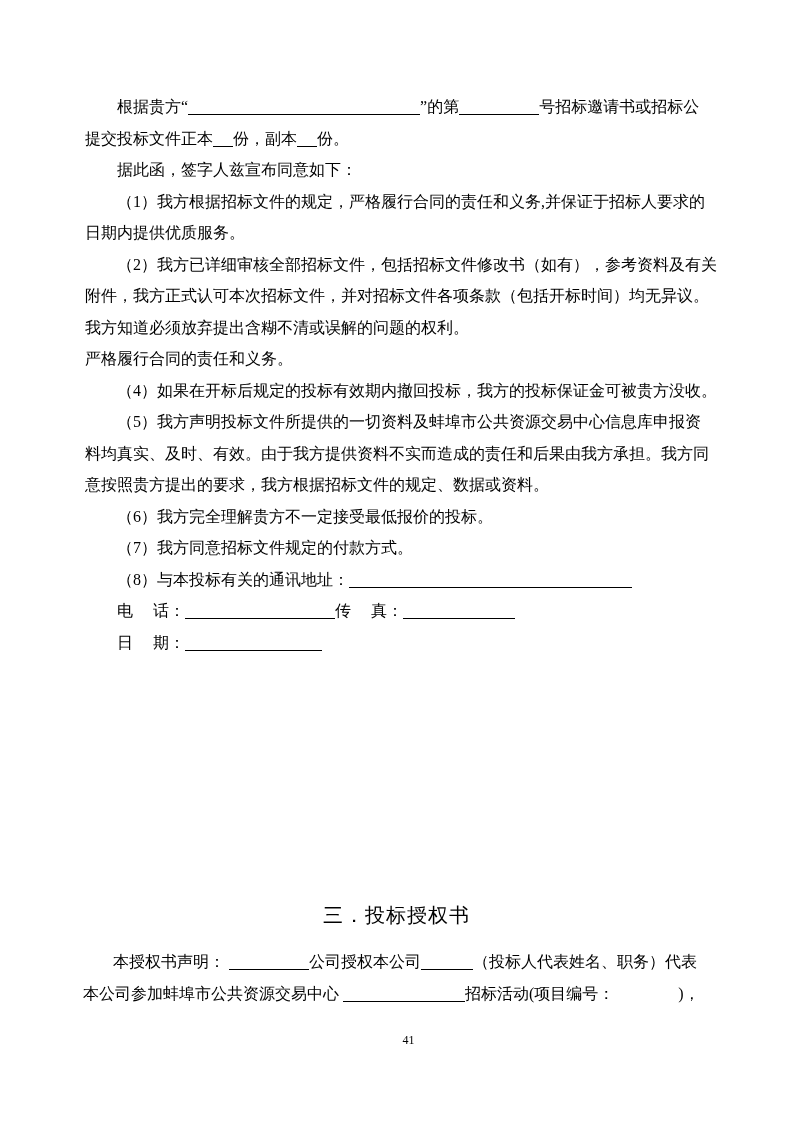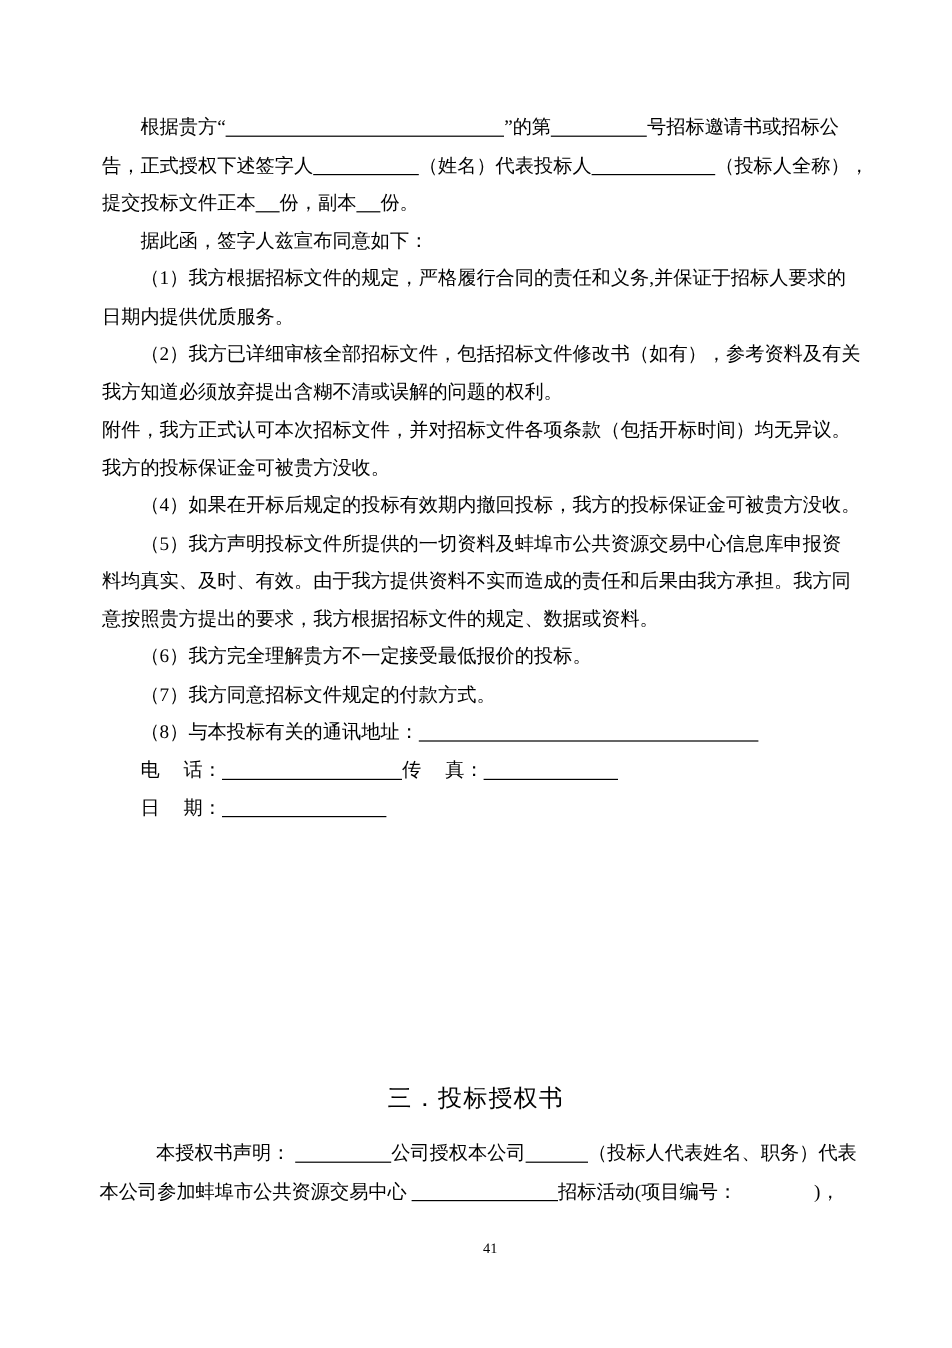--- a/index.html
+++ b/index.html
@@ -51,46 +51,44 @@
   .auth-text {
     position: absolute;
     left: 83px;
     top: 946px;
     width: 648px;
     font-size: 16px;
     line-height: 31.5px;
   }
   .auth-text .line.indent {
     padding-left: 30px;
-    text-align: center;
   }
   .footer {
     position: absolute;
     left: 12px;
     top: 1033px;
     width: 100%;
     text-align: center;
     font-size: 12px;
   }
 </style>
 </head>
 <body>
 
 <div class="page">
   <div class="body-text">
       <div class="line indent"><span>根据贵方“</span><span class="blank" style="width: 232px;"></span><span>”的第</span><span class="blank" style="width: 80px;"></span><span>号招标邀请书或招标公</span></div>
-      <div class="line"><span>告，正式授权下述签字人</span><span class="blank" style="width: 88px;"></span><span>（姓名）代表投标人</span><span class="blank" style="width: 103px;"></span><span>（投标人全称），</span></div>
       <div class="line"><span>提交投标文件正本</span><span class="blank" style="width: 20px;"></span><span>份，副本</span><span class="blank" style="width: 20px;"></span><span>份。</span></div>
       <div class="line indent"><span>据此函，签字人兹宣布同意如下：</span></div>
       <div class="line indent"><span>（1）我方根据招标文件的规定，严格履行合同的责任和义务,并保证于招标人要求的</span></div>
       <div class="line"><span>日期内提供优质服务。</span></div>
       <div class="line indent"><span>（2）我方已详细审核全部招标文件，包括招标文件修改书（如有），参考资料及有关</span></div>
+      <div class="line"><span>附件，我方正式认可本次招标文件，并对招标文件各项条款（包括开标时间）均无异议。</span></div>
       <div class="line"><span>我方知道必须放弃提出含糊不清或误解的问题的权利。</span></div>
-      <div class="line"><span>附件，我方正式认可本次招标文件，并对招标文件各项条款（包括开标时间）均无异议。</span></div>
-      <div class="line"><span>我方的投标保证金可被贵方没收。</span></div>
+      <div class="line"><span>严格履行合同的责任和义务。</span></div>
       <div class="line indent"><span>（4）如果在开标后规定的投标有效期内撤回投标，我方的投标保证金可被贵方没收。</span></div>
       <div class="line indent"><span>（5）我方声明投标文件所提供的一切资料及蚌埠市公共资源交易中心信息库申报资</span></div>
       <div class="line"><span>料均真实、及时、有效。由于我方提供资料不实而造成的责任和后果由我方承担。我方同</span></div>
       <div class="line"><span>意按照贵方提出的要求，我方根据招标文件的规定、数据或资料。</span></div>
       <div class="line indent"><span>（6）我方完全理解贵方不一定接受最低报价的投标。</span></div>
       <div class="line indent"><span>（7）我方同意招标文件规定的付款方式。</span></div>
       <div class="line indent"><span>（8）与本投标有关的通讯地址：</span><span class="blank" style="width: 283px;"></span></div>
       <div class="line indent"><span>电　 话：</span><span class="blank" style="width: 150px;"></span><span>传　 真：</span><span class="blank" style="width: 112px;"></span></div>
       <div class="line indent"><span>日　 期：</span><span class="blank" style="width: 137px;"></span></div>
     </div>

